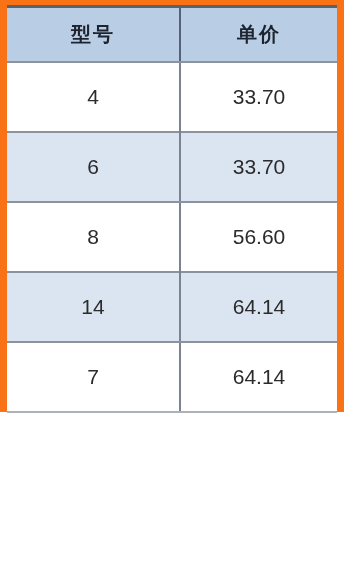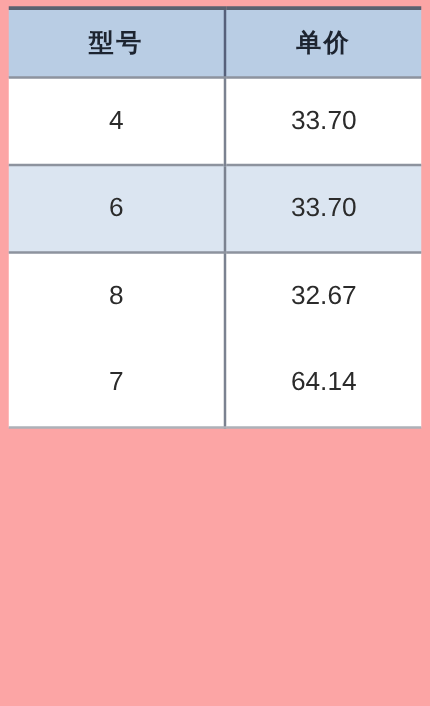--- a/index.html
+++ b/index.html
@@ -11,22 +11,22 @@
     width: 344px;
     height: 565px;
     overflow: hidden;
     font-family: "Liberation Sans", "DejaVu Sans", sans-serif;
     -webkit-font-smoothing: antialiased;
   }
 
   .sheet {
     position: relative;
     width: 344px;
-    height: 565px;
-    background: #fca5a5;
+    height: 412px;
+    background: #f97316;
     box-sizing: border-box;
   }
 
   
   .price-table {
     position: absolute;
     left: 7px;
     top: 5px;
     width: 330px;
     border-collapse: collapse;
@@ -107,25 +107,29 @@
         <td class="cell-price">33.70</td>
       </tr>
 
       <tr class="row-alt">
         <td class="cell-model">6</td>
         <td class="cell-price">33.70</td>
       </tr>
 
       <tr class="row-plain">
         <td class="cell-model">8</td>
-        <td class="cell-price">32.67</td>
+        <td class="cell-price">56.60</td>
       </tr>
 
 
 
+      <tr class="row-alt">
+        <td class="cell-model">14</td>
+        <td class="cell-price">64.14</td>
+      </tr>
 
       <tr class="row-plain row-last">
         <td class="cell-model">7</td>
         <td class="cell-price">64.14</td>
       </tr>
 
     </tbody>
   </table>
 
 </div>

